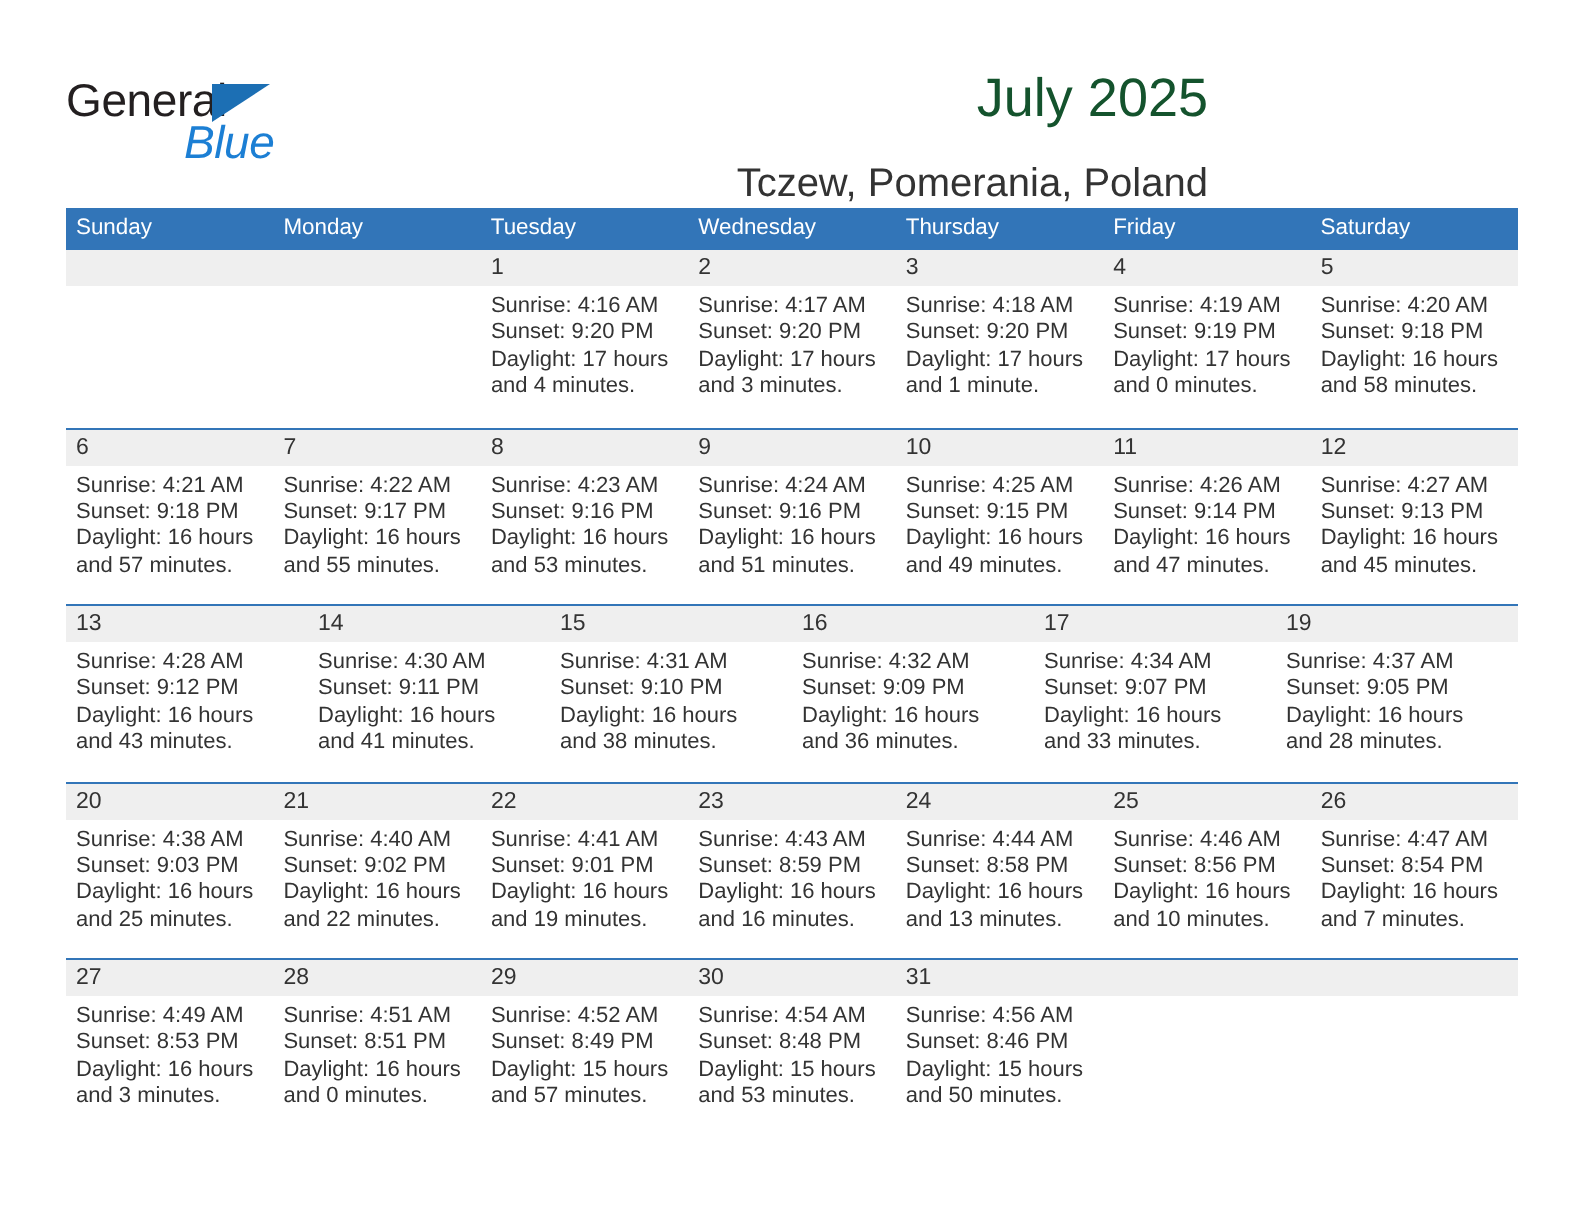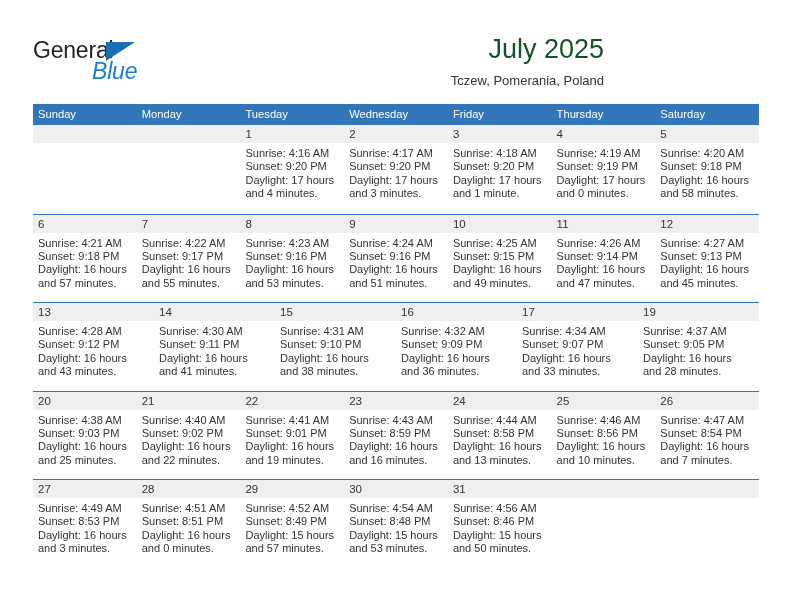--- a/index.html
+++ b/index.html
@@ -75,40 +75,41 @@
     top: 33px;
     text-align: right;
   }
   .cal-title {
     font-size: 27px;
     color: #14532d;
     line-height: 32px;
     white-space: nowrap;
   }
   .cal-subtitle {
-    margin-top: 7px;
-    font-size: 13px;
+    margin-top: 18px;
+    font-size: 20px;
     color: #333333;
     line-height: 18px;
     white-space: nowrap;
     text-align: center;
   }
 
   
   .calendar {
     position: absolute;
     left: 33px;
     top: 104px;
     width: 726px;
   }
 
   .weekdays {
     display: flex;
     background: #3275b8;
     height: 21px;
+    justify-content: center;
   }
   .weekday {
     flex: 1 1 0;
     color: #ffffff;
     font-size: 11.2px;
     line-height: 21px;
     padding-left: 5px;
     box-sizing: border-box;
     white-space: nowrap;
     overflow: hidden;
@@ -189,22 +190,22 @@
 
   </div>
 
   <div class="calendar">
 
     <div class="weekdays">
       <div class="weekday">Sunday</div>
       <div class="weekday">Monday</div>
       <div class="weekday">Tuesday</div>
       <div class="weekday">Wednesday</div>
+      <div class="weekday">Thursday</div>
       <div class="weekday">Friday</div>
-      <div class="weekday">Thursday</div>
       <div class="weekday">Saturday</div>
     </div>
 
     <div class="week first">
       <div class="daynum-band"></div>
       <div class="days">
         <div class="day empty">
           <div class="day-number"></div>
 
         </div>

